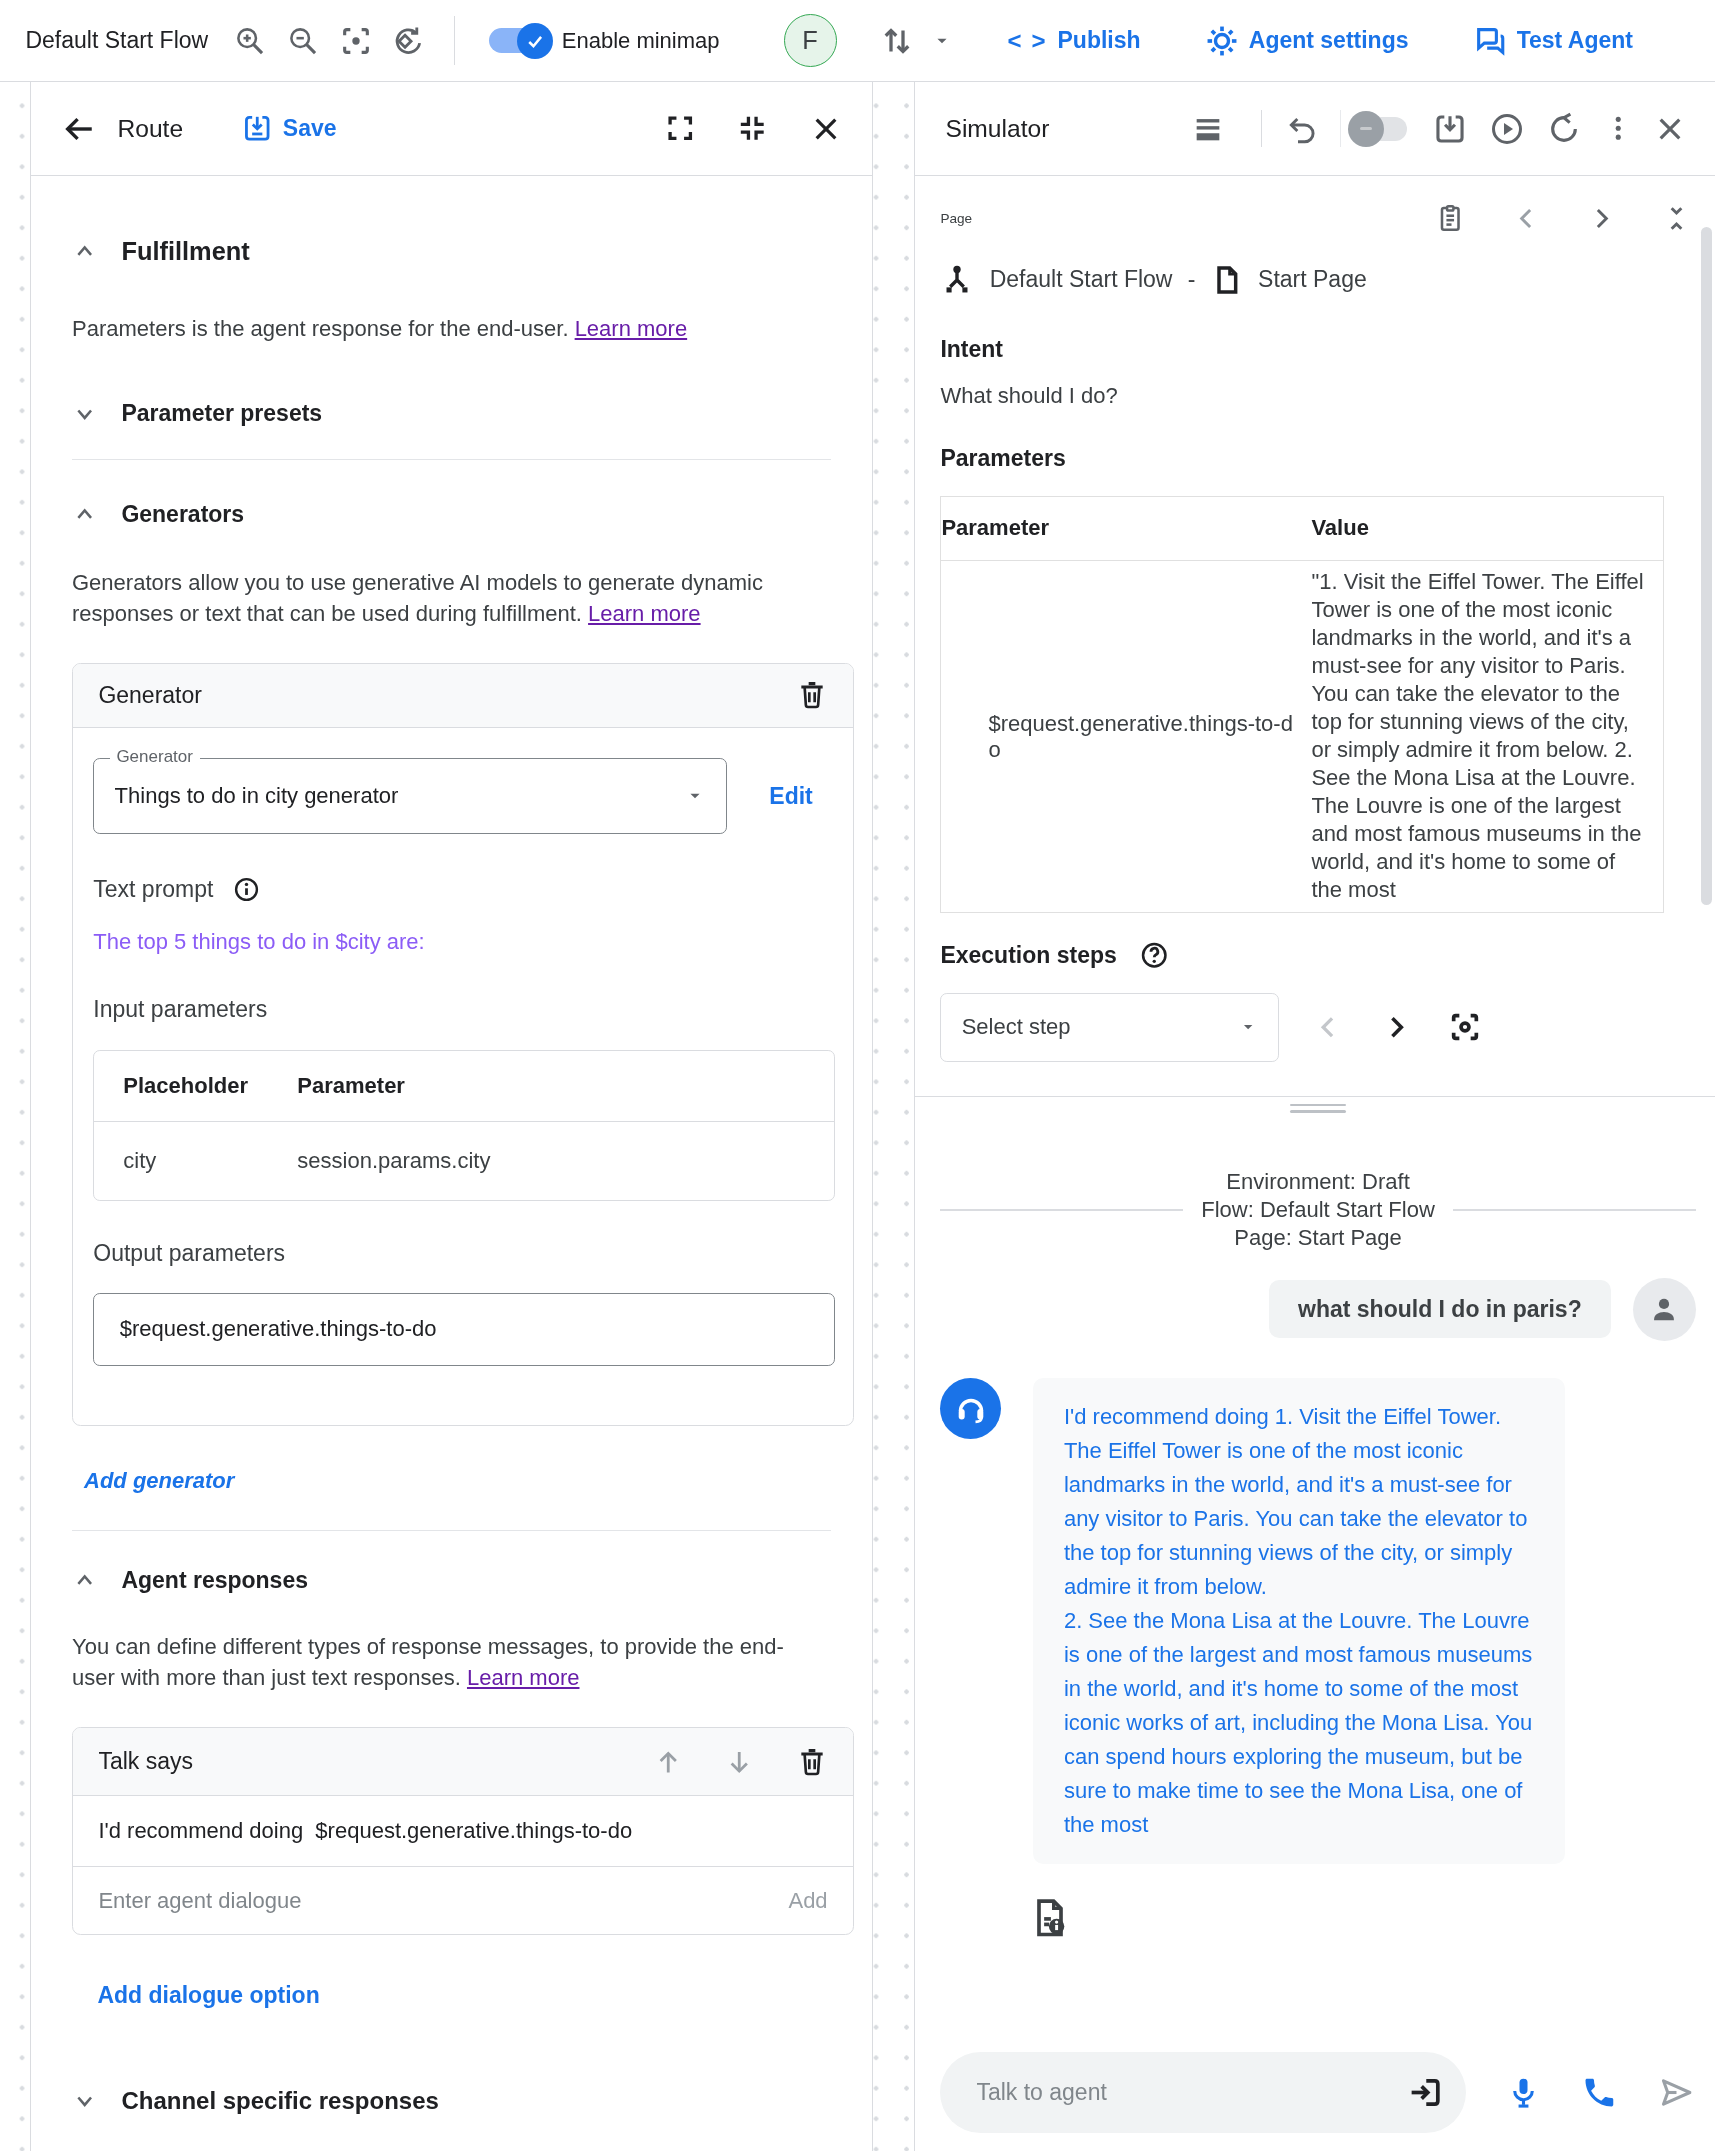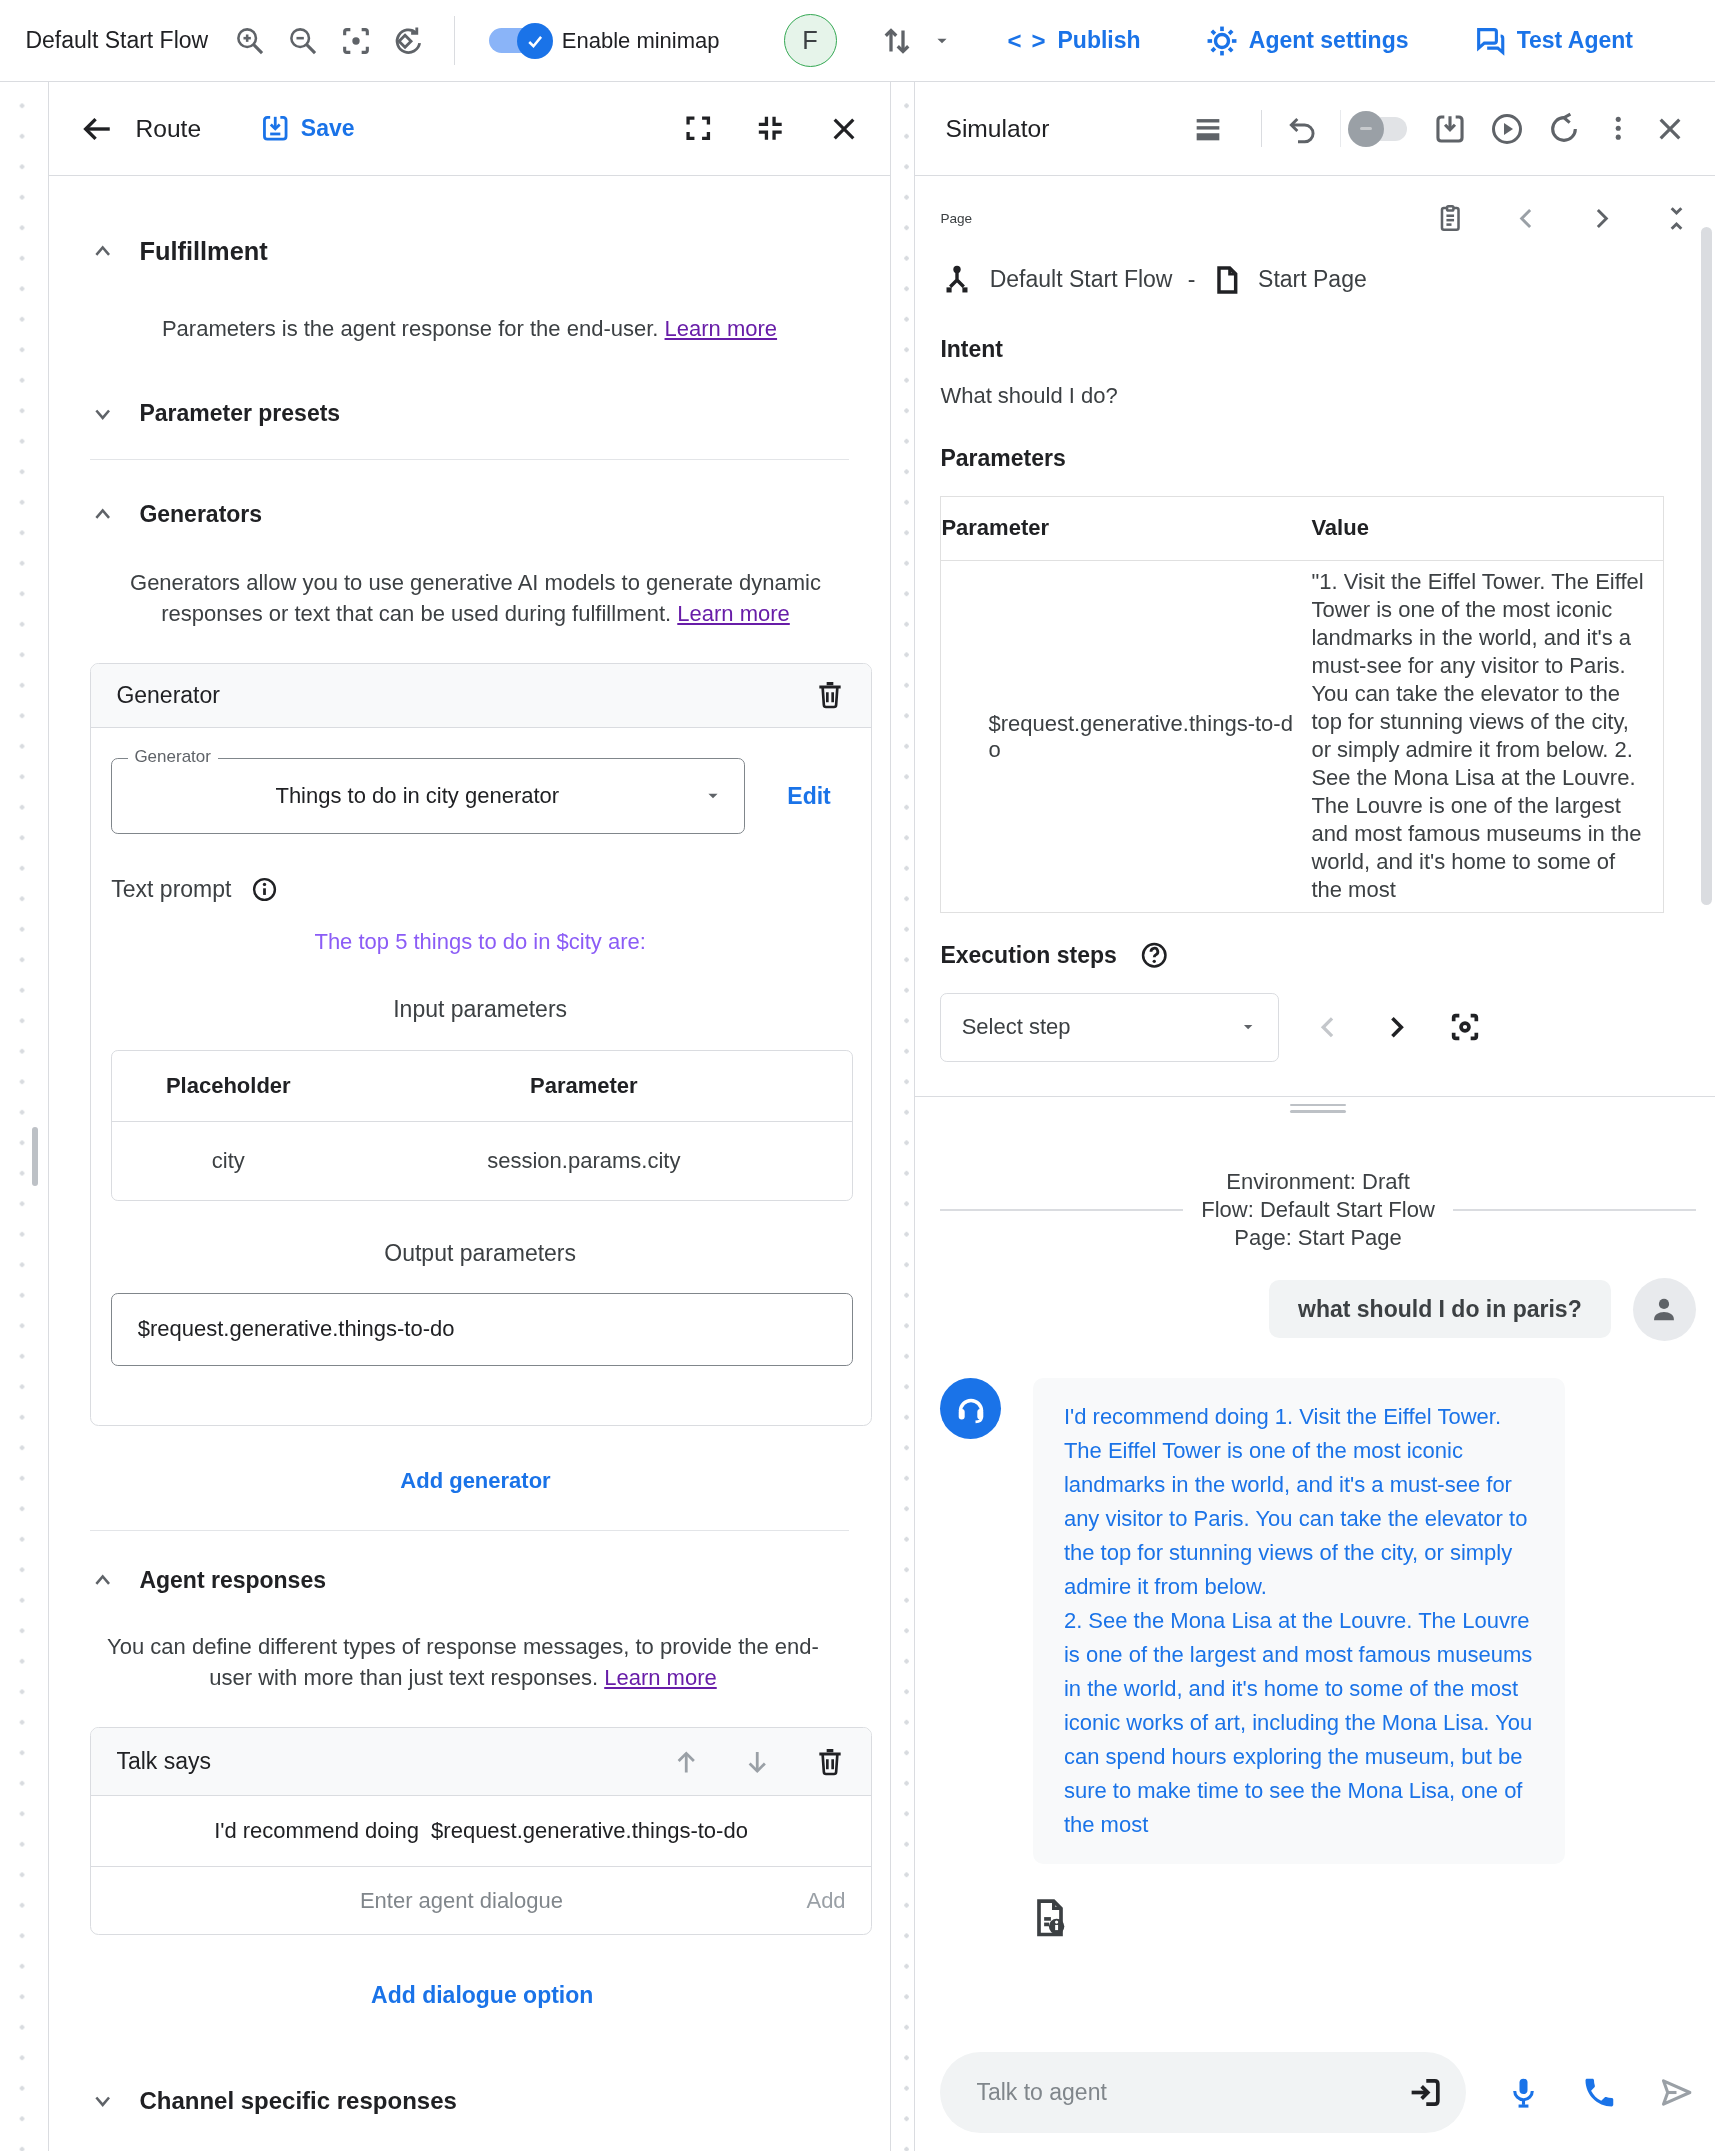--- a/index.html
+++ b/index.html
@@ -25,21 +25,21 @@
   .code-glyph { font-size:24px; font-weight:700; letter-spacing:1.7px; color:#1a73e8; }
 
   
   .canvas { position:absolute; left:0; top:82px; width:1715px; height:2069px;
             background-image: radial-gradient(circle, #d8dbdf 2px, transparent 2.4px);
             background-size: 30.5px 30.5px; background-position: 6.8px 8.5px; }
   .resize-handle { position:absolute; left:32px; top:1127px; width:6px; height:59px; border-radius:3.4px; background:#bdc1c6; }
 
   
   .panel { position:absolute; top:82px; bottom:0; background:#fff; border:0.8px solid #dadce0; border-top:none; border-bottom:none; overflow:hidden; }
-  .route-panel { left:48px; width:843px;text-align:center; }
+  .route-panel { left:30px; width:843px; }
   .sim-panel { left:914px; width:802px; border-right:none; }
   .panel-header { height:94px; border-bottom:0.8px solid #dadce0; display:flex; align-items:center; padding:0 30.5px; }
   .panel-title { font-size:24.6px; color:#202124; }
 
   .ico { display:inline-flex; align-items:center; justify-content:center; }
   .link-blue { color:#1a73e8; font-weight:600; cursor:pointer; }
   .learn-more { color:#681da8; text-decoration:underline; cursor:pointer; }
 
   
   .route-content { padding:0 41px 0 41px; height:1975px; overflow:hidden; }
@@ -341,21 +341,21 @@
           </div>
 
           <div class="h" style="font-size:23px; margin-top:39px;">Output parameters</div>
           <div class="text-input" style="margin-top:25.4px; width:742px;">
             <span>$request.generative.things-to-do</span>
           </div>
           <div style="height:37px"></div>
         </div>
       </div>
 
-      <span class="link-blue" style="display:inline-block; margin-top:42px; margin-left:12px; font-size:22px;">Add generator</span>
+      <span class="link-blue" style="display:inline-block; margin-top:42px; margin-left:12px; font-size:22px;font-style:italic;">Add generator</span>
 
       <div class="hr" style="margin-top:36px"></div>
 
       
       <div class="sec-head" style="margin-top:37px">
         <svg width="25.4" height="25.4" viewBox="0 0 24 24" fill="none" stroke="#5f6368" stroke-width="2.4">
             <polyline points="6,15 12,8 18,15"></polyline>
           </svg>
         <span class="h" style="font-size:23px">Agent responses</span>
       </div>

